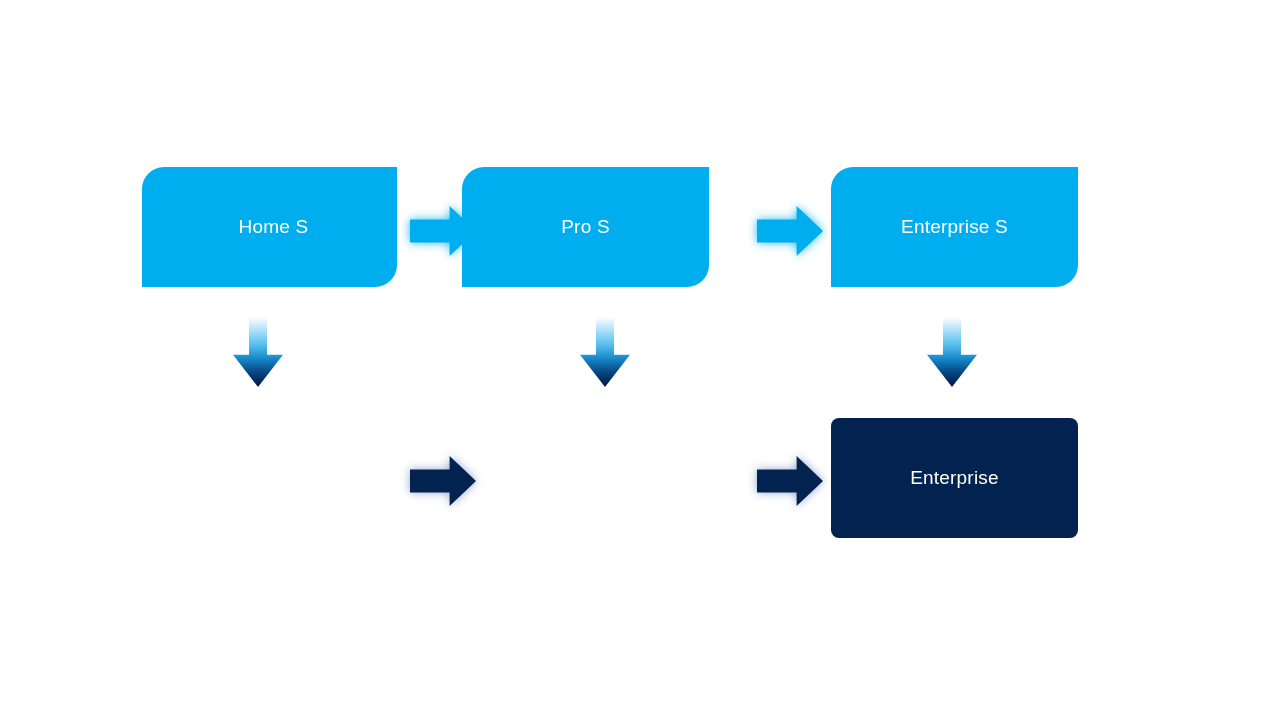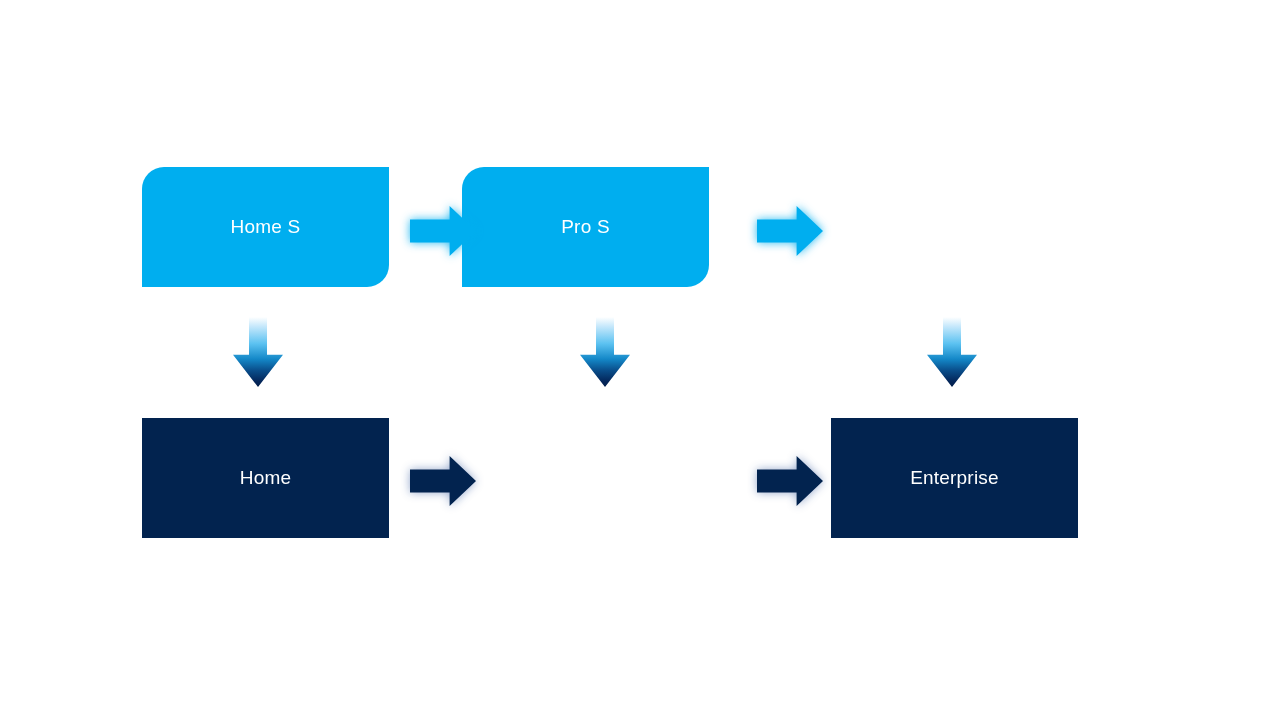--- a/index.html
+++ b/index.html
@@ -28,23 +28,23 @@
   }
   .node.top {
     top: 167px;
     background: #00AEEF;
     border-radius: 22px 0 22px 0;
   }
   .node.bottom {
     top: 418px;
     background: #02234F;
   }
-  .pos-c1 { left: 142px; }
+  .pos-c1 { left: 142px; padding-left: 8px; }
   .pos-c2 { left: 462px; }
-  .pos-c3 { left: 831px; }
+  .pos-c3 { left: 831px; border-radius: 8px; }
 
   
   .rarrow {
     position: absolute;
     width: 66px;
     height: 50px;
   }
   .rarrow .shape {
     width: 100%;
     height: 100%;
@@ -88,41 +88,41 @@
 <body>
 
 <div class="canvas">
 
   <div class="node top pos-c1">
     <span>Home S</span>
   </div>
   <div class="node top pos-c2">
     <span>Pro S</span>
   </div>
+  <div class="node top pos-c3">
+    <span>Enterprise S</span>
+  </div>
 
   <div class="rarrow light row-top gap-1">
     <div class="shape"></div>
   </div>
   <div class="rarrow light row-top gap-2">
     <div class="shape"></div>
   </div>
 
   <div class="darrow d1">
     <div class="shape"></div>
   </div>
   <div class="darrow d2">
     <div class="shape"></div>
   </div>
   <div class="darrow d3">
     <div class="shape"></div>
   </div>
 
-  <div class="node bottom pos-c1">
-    <span>Home</span>
-  </div>
   <div class="node bottom pos-c3">
     <span>Enterprise</span>
   </div>
 
   <div class="rarrow dark row-bottom gap-1">
     <div class="shape"></div>
   </div>
   <div class="rarrow dark row-bottom gap-2">
     <div class="shape"></div>
   </div>

